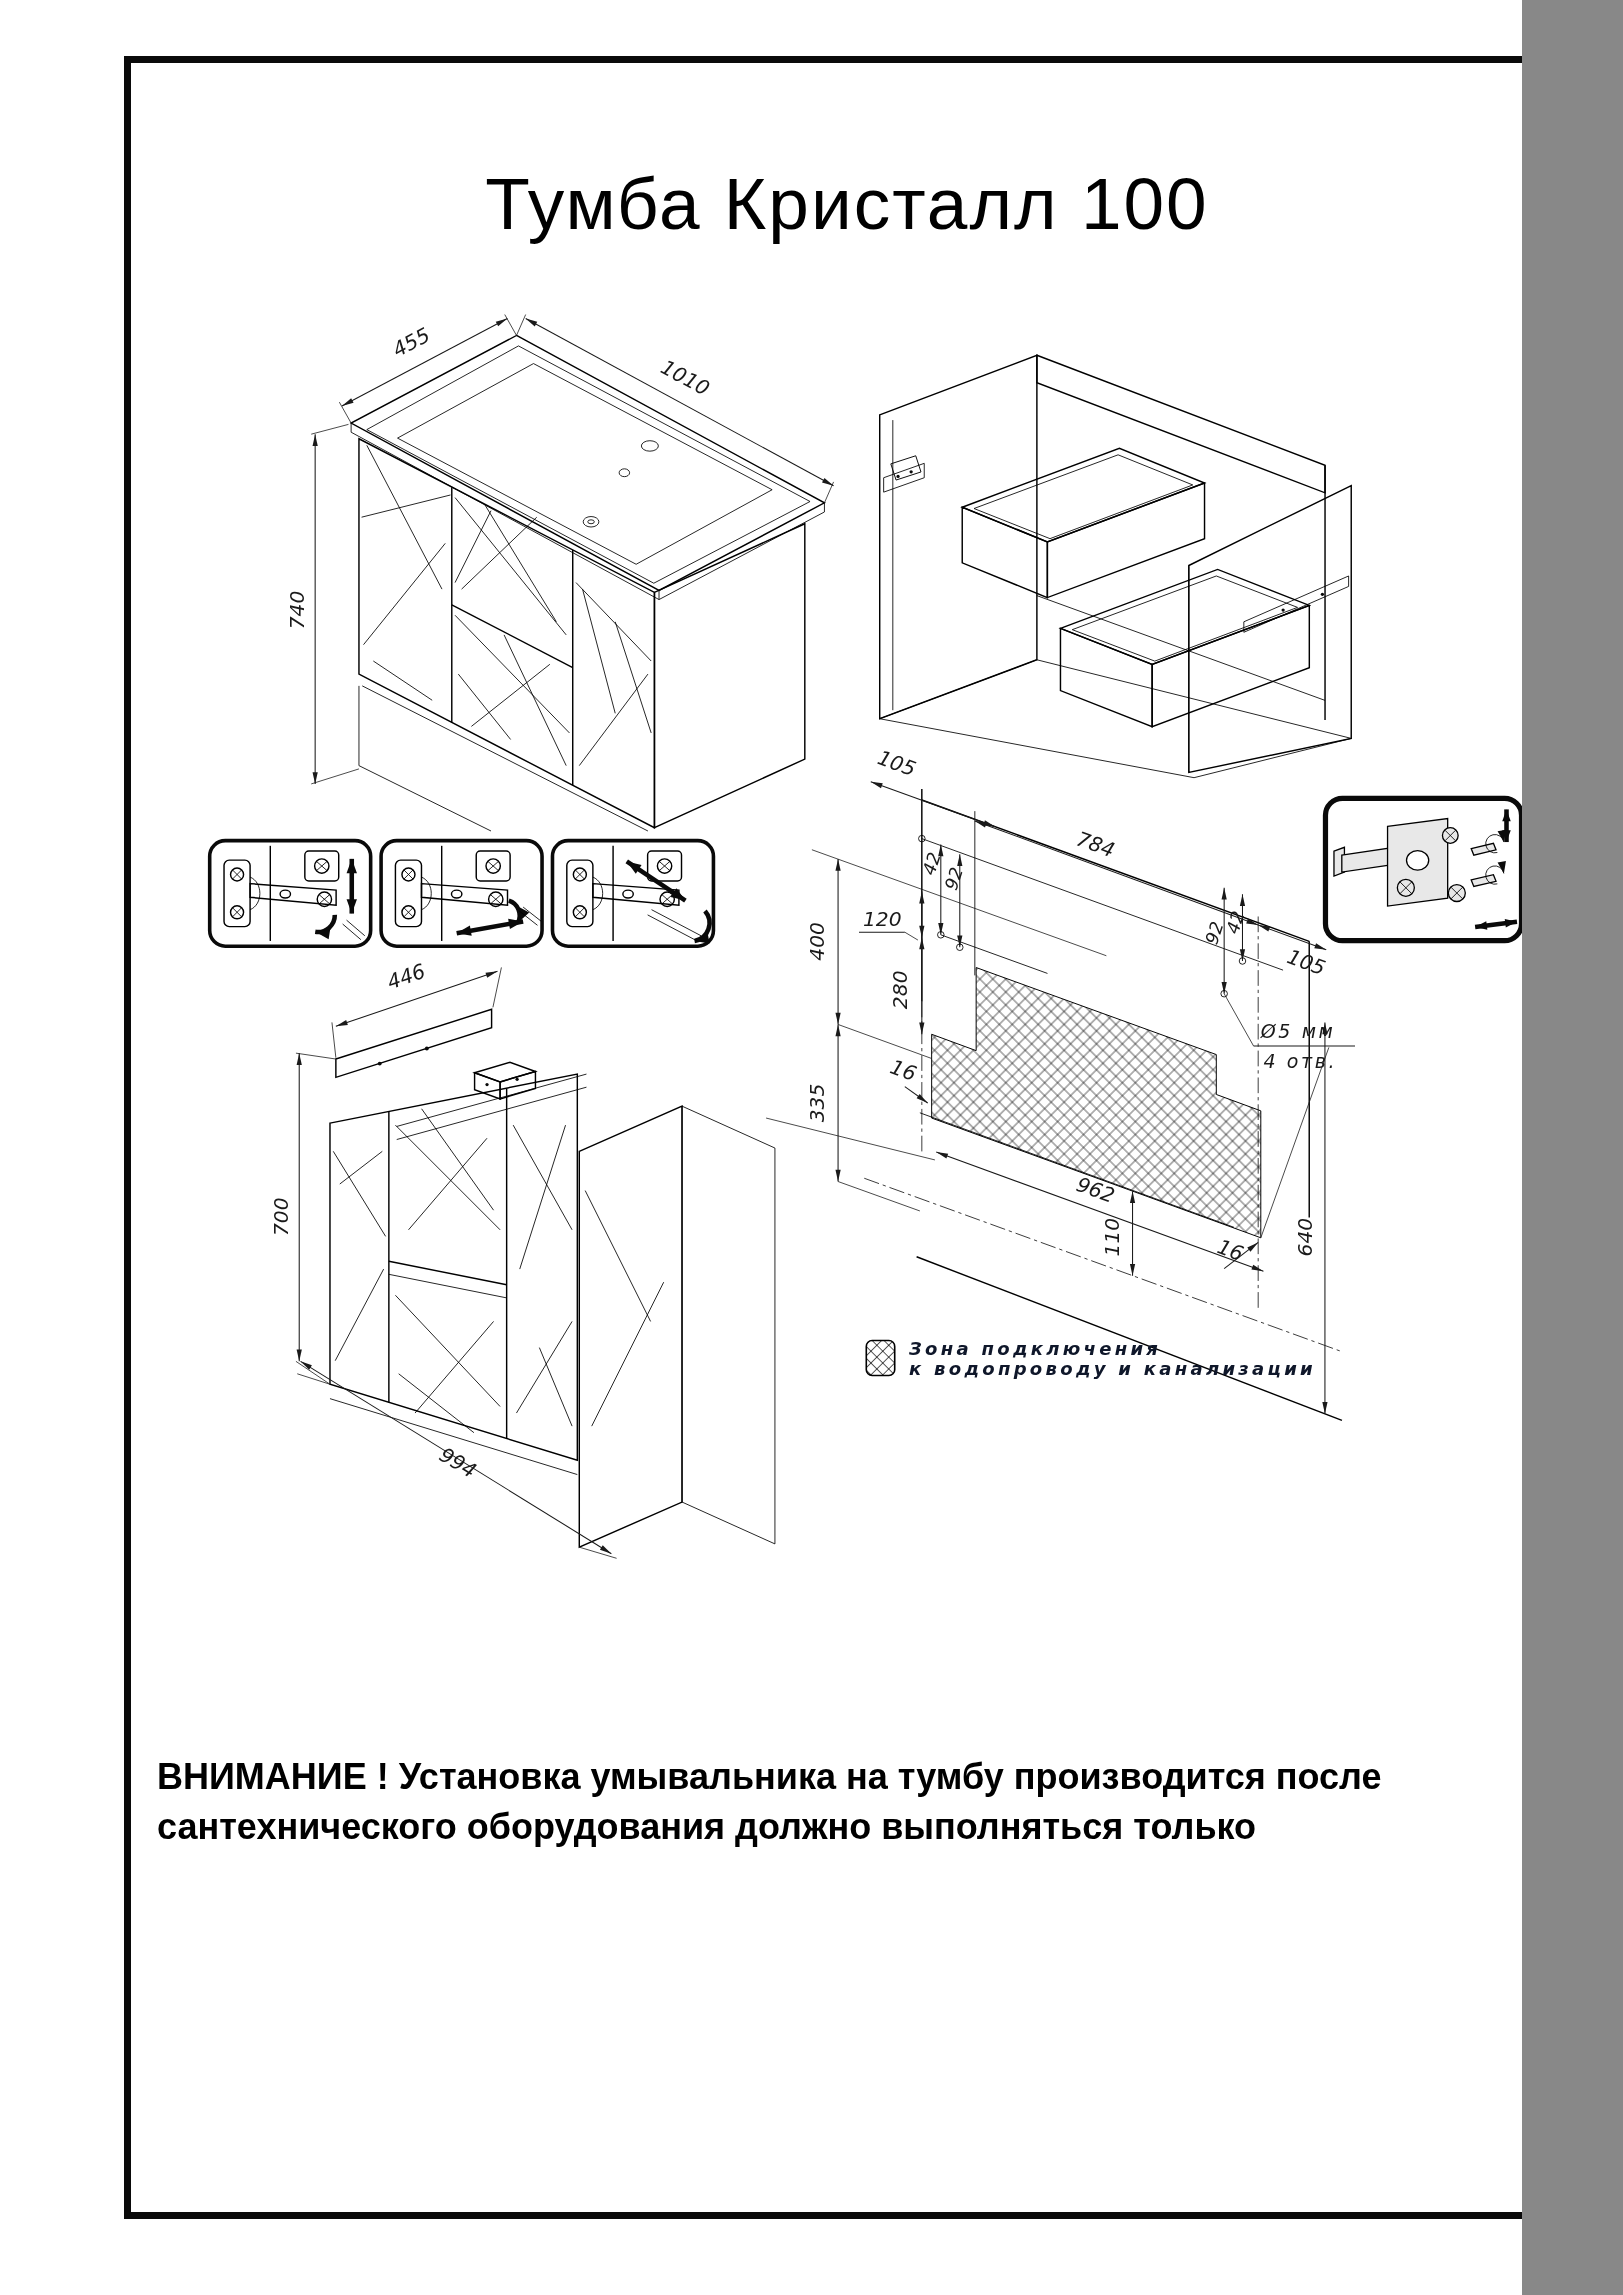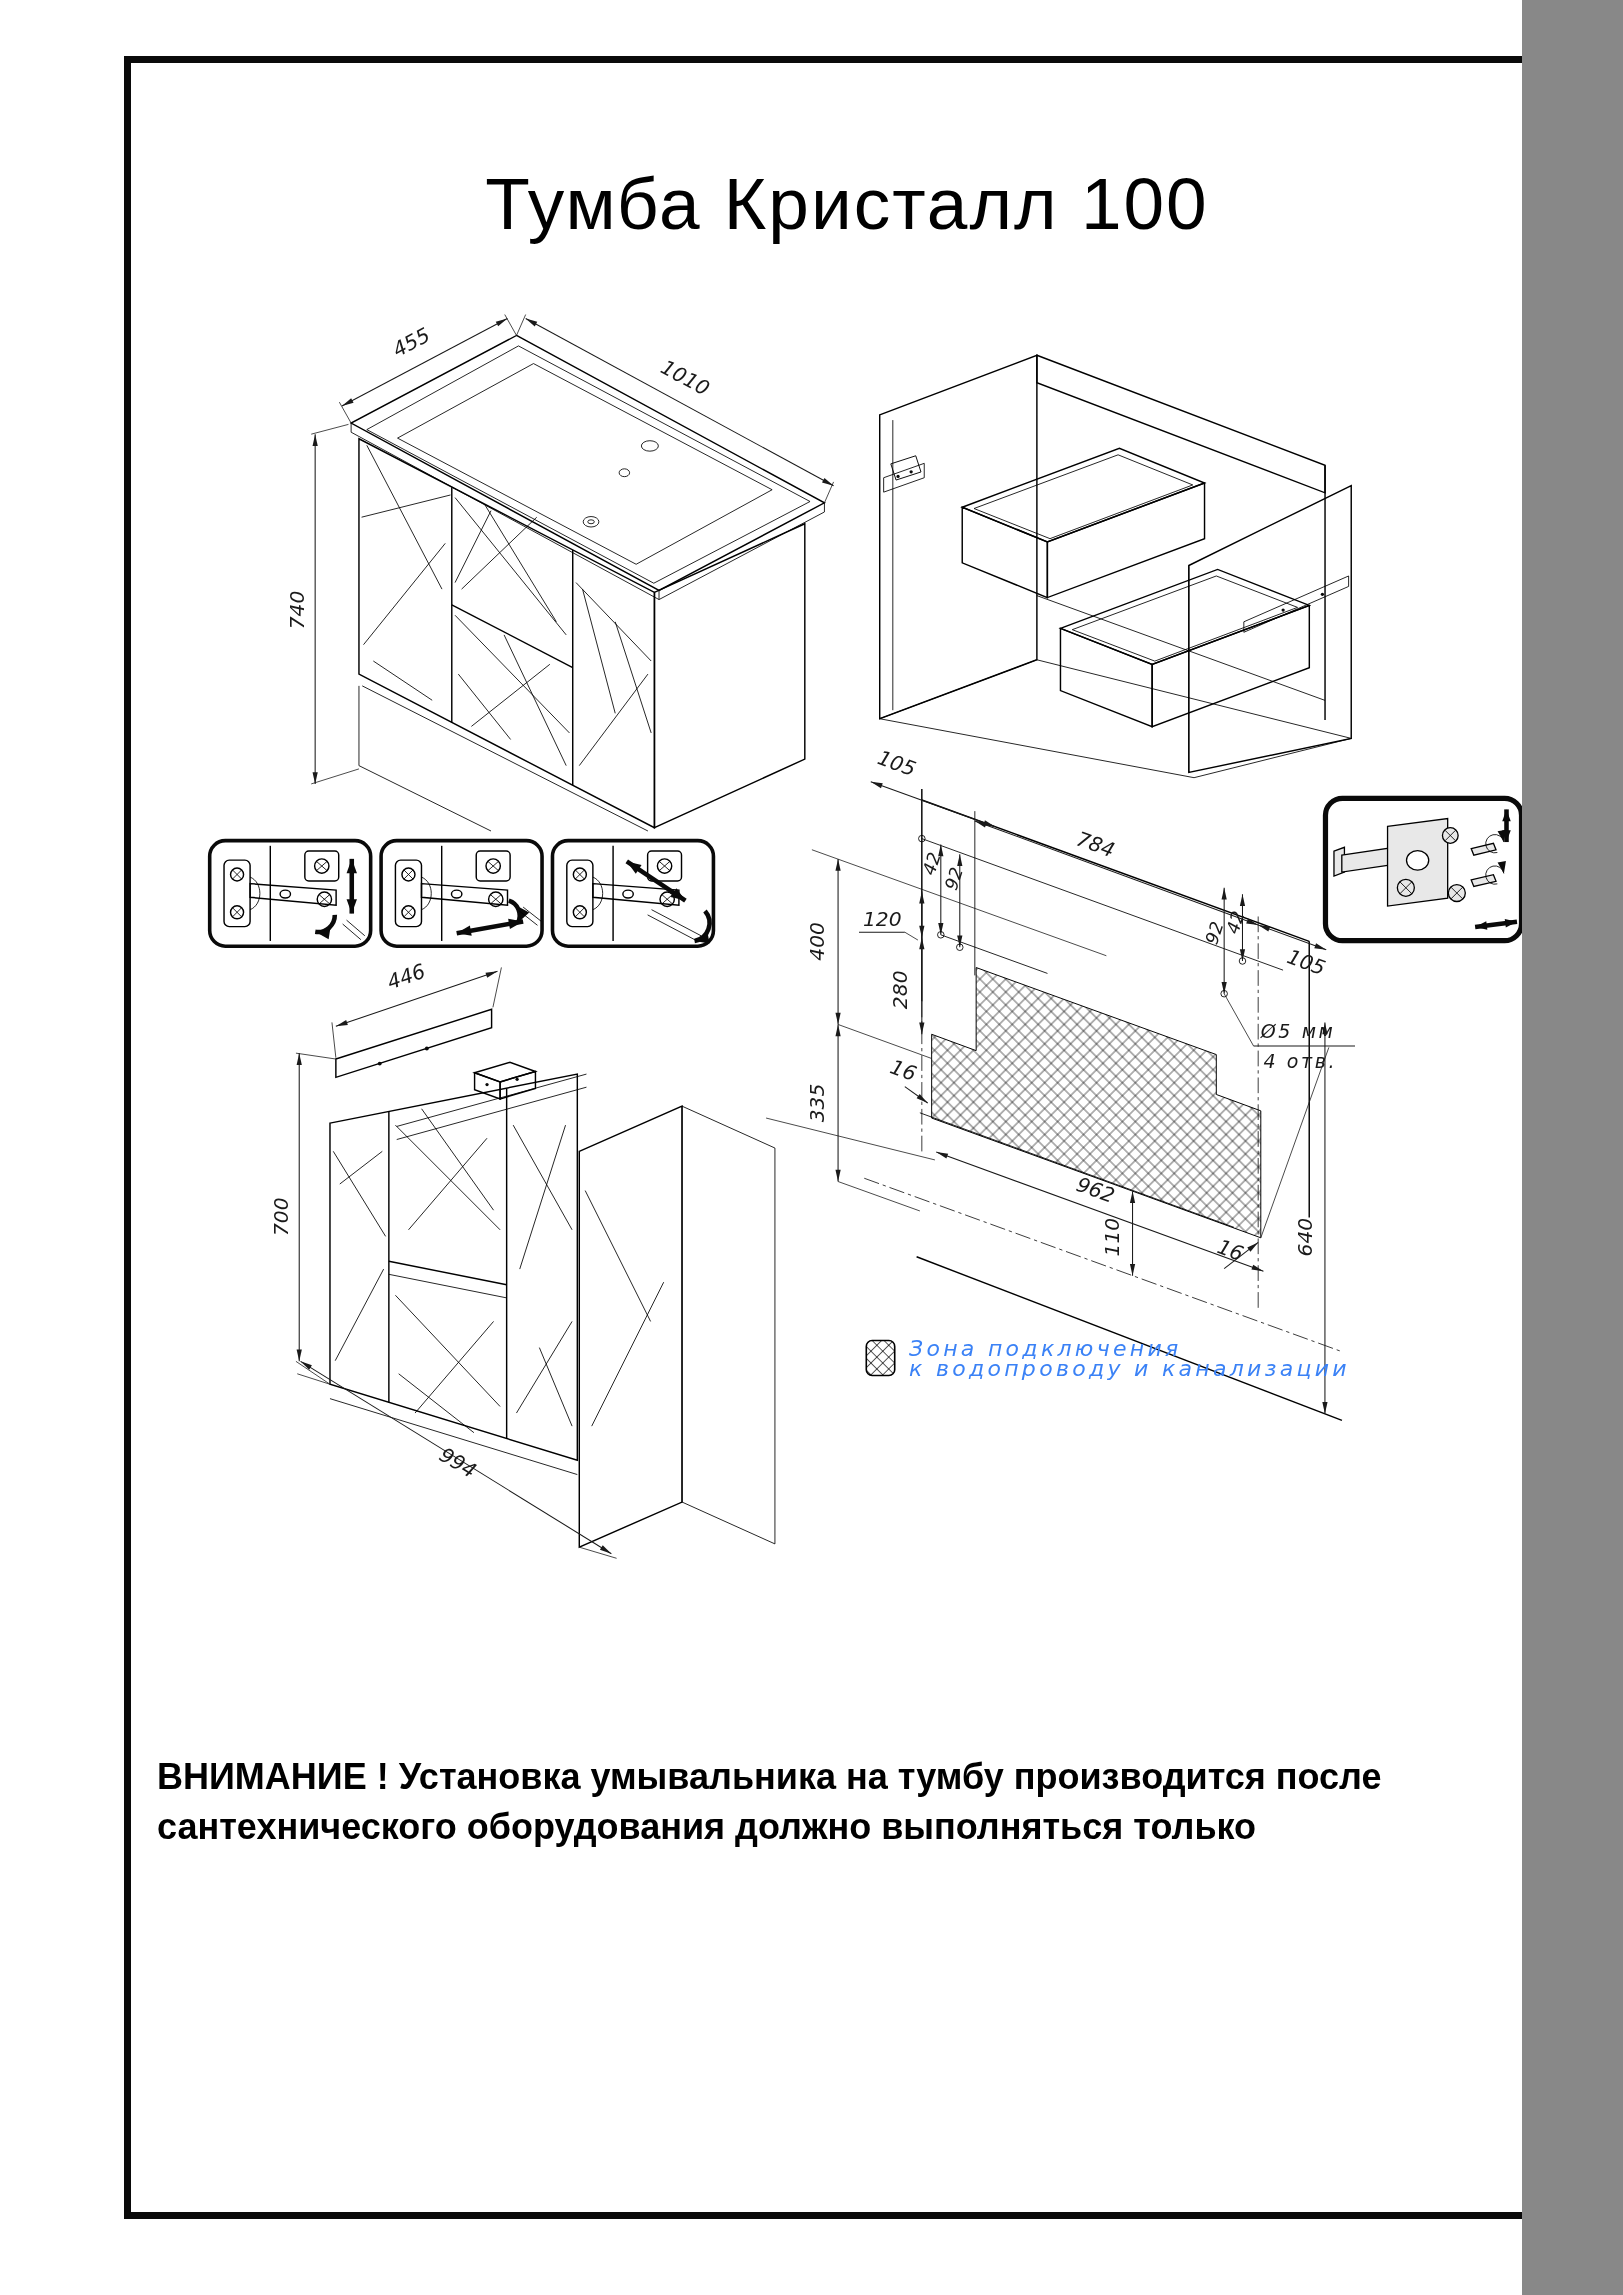--- a/index.html
+++ b/index.html
@@ -6,21 +6,21 @@
   #page{position:relative;width:1522px;height:2295px;background:#ffffff;overflow:hidden;
         font-family:"Liberation Sans",sans-serif;color:#000;}
   .abs{position:absolute;}
   .frame{left:124px;top:56px;width:1446px;height:2163px;border:7.2px solid #0a0a0a;box-sizing:border-box;}
   .title{left:124px;top:162px;width:1446px;text-align:center;font-size:73px;font-weight:400;
          letter-spacing:2px;white-space:nowrap;}
   .warning{left:157px;top:1752px;width:1381px;text-align:left;font-weight:bold;
            font-size:36px;line-height:50px;}
   .legend{left:865px;top:1339px;display:flex;align-items:flex-start;}
   .legend .txt{margin-left:13px;font-family:"DejaVu Sans",sans-serif;font-style:italic;
-               font-size:22px;line-height:20px;letter-spacing:3.3px;white-space:nowrap;color:#3b82f6;}
+               font-size:18px;line-height:20px;letter-spacing:3.3px;white-space:nowrap;color:#0f172a;font-weight:bold;}
   svg{overflow:visible;}
   svg .ln{stroke:#000;fill:none;stroke-width:2.2;}
   svg .thin{stroke:#000;fill:none;stroke-width:1.3;}
   svg .dim{stroke:#1a1a1a;fill:none;stroke-width:1.6;}
   svg .ext{stroke:#1a1a1a;fill:none;stroke-width:1.2;}
   svg .dd{stroke:#1a1a1a;fill:none;stroke-width:1.3;stroke-dasharray:24 6 5 6;}
   svg .box{stroke:#0a0a0a;fill:#fff;stroke-width:5.5;}
   svg .fat{stroke:#0a0a0a;fill:none;stroke-width:7;}
   svg .fill{fill:#0a0a0a;stroke:none;}
   svg .grey{fill:#e8e8e8;stroke:#000;stroke-width:2;}

